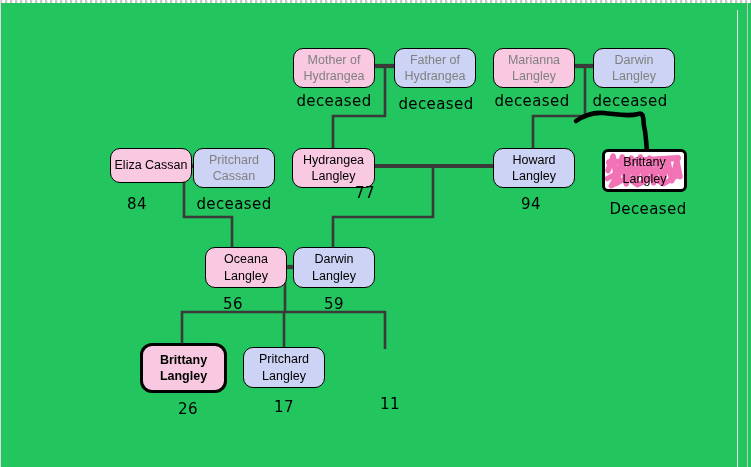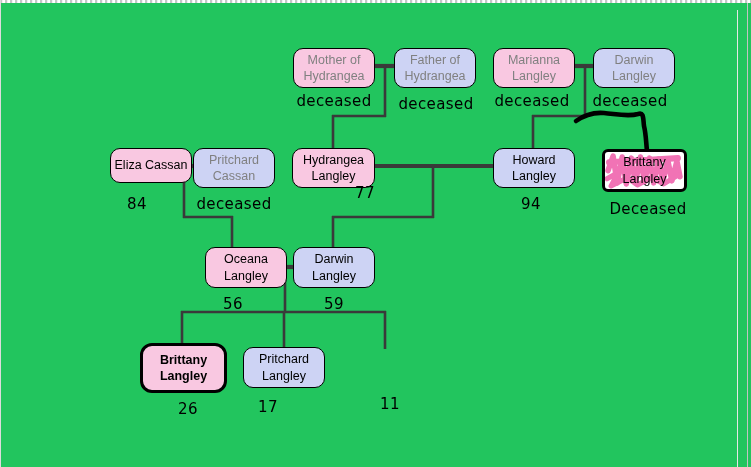--- a/index.html
+++ b/index.html
@@ -142,16 +142,16 @@
 
   <div class="node pink thick bold" style="left:140px;top:343px;width:87px;height:50px;">
     <span class="nm">Brittany
 Langley</span>
   </div>
   <div class="node blue" style="left:243px;top:347px;width:82px;height:41px;">
     <span class="nm">Pritchard
 Langley</span>
   </div>
   <div class="sublabel" style="left:188px;top:400px;">26</div>
-  <div class="sublabel" style="left:268px;top:398px;text-align:center;">17</div>
+  <div class="sublabel" style="left:284px;top:398px;text-align:center;">17</div>
   <div class="sublabel" style="left:390px;top:395px;">11</div>
 
 </div>
 
 </body></html>

